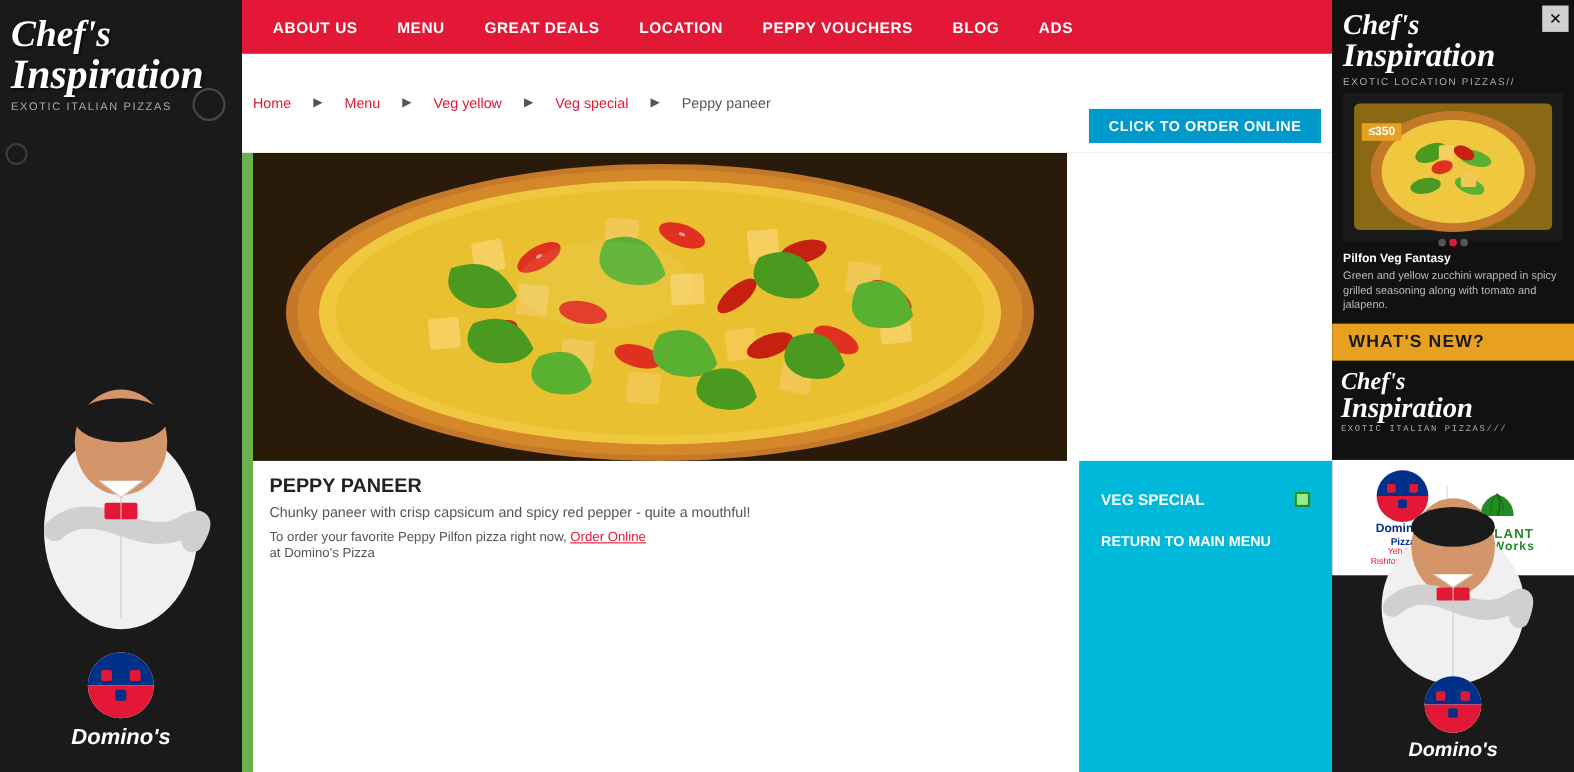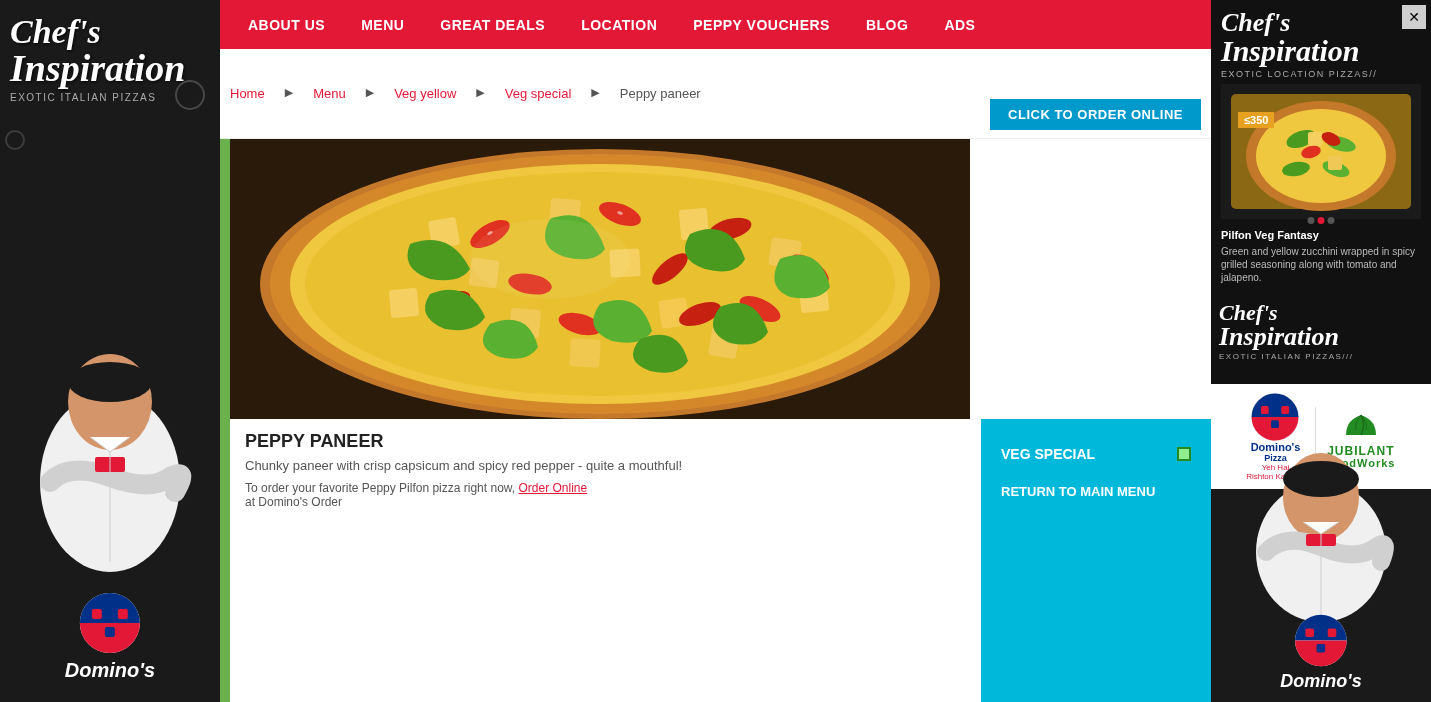--- a/index.html
+++ b/index.html
@@ -371,21 +371,21 @@
       </svg>
 
       <div style="display:flex; background:#fff;">
         <div style="flex:1; padding:12px 15px;">
           <div style="font-size:18px; font-weight:bold; color:#222; margin-bottom:6px;">PEPPY PANEER</div>
           <div style="font-size:13px; color:#555; margin-bottom:8px;">Chunky paneer with crisp capsicum and spicy red pepper - quite a mouthful!</div>
           <div style="font-size:12px; color:#555;">
             <span>To order your favorite Peppy Pilfon pizza right now,</span>
             <a href="#" style="color:#e31837;">Order Online</a>
           </div>
-          <div style="font-size:12px; color:#555;">at Domino's Order</div>
+          <div style="font-size:12px; color:#555;">at Domino's Pizza</div>
         </div>
 
         <div class="side-menu">
           <div class="side-menu-item">
             <span>VEG SPECIAL</span>
             <div class="dot-icon"></div>
           </div>
           <div class="side-menu-item return">
             <span>Return to main menu</span>
           </div>
@@ -453,25 +453,26 @@
         <div style="position:absolute; bottom:0; left:50%; transform:translateX(-50%); display:flex; gap:3px;">
           <div style="width:7px; height:7px; border-radius:50%; background:#555;"></div>
           <div style="width:7px; height:7px; border-radius:50%; background:#e31837;"></div>
           <div style="width:7px; height:7px; border-radius:50%; background:#555;"></div>
         </div>
       </div>
       <div style="color:white; font-size:11px; font-weight:bold; margin-bottom:4px;">Pilfon Veg Fantasy</div>
       <div style="color:#bbb; font-size:10px; line-height:1.3;">Green and yellow zucchini wrapped in spicy grilled seasoning along with tomato and jalapeno.</div>
     </div>
 
+    <div class="whats-new-bar">WHAT'S NEW?</div>
 
     <div style="background:#111; padding:8px; height:90px; position:relative;">
       <div style="font-family:Georgia,serif; font-size:22px; font-style:italic; font-weight:bold; color:white; line-height:1;">Chef's</div>
       <div style="font-family:Georgia,serif; font-size:26px; font-style:italic; font-weight:bold; color:white; line-height:1;">Inspiration</div>
-      <div style="font-size:8px; letter-spacing:1.5px; color:#aaa; margin-top:2px;">EXOTIC ITALIAN PIZZAS///</div>
+      <div style="font-size:8px; letter-spacing:1.5px; color:#aaa; margin-top:2px;font-family:Liberation Mono, monospace;">EXOTIC ITALIAN PIZZAS///</div>
     </div>
 
     <div class="brands-bar">
 
       <div class="dominos-brand">
         <svg width="50" height="50" viewBox="0 0 64 64">
           <circle cx="32" cy="32" r="30" fill="white" stroke="#ddd" stroke-width="1"></circle>
           <path d="M2 32 A30 30 0 0 1 62 32 Z" fill="#003087"></path>
           <rect x="14" y="18" width="10" height="10" rx="2" fill="#e31837"></rect>
           <rect x="40" y="18" width="10" height="10" rx="2" fill="#e31837"></rect>

